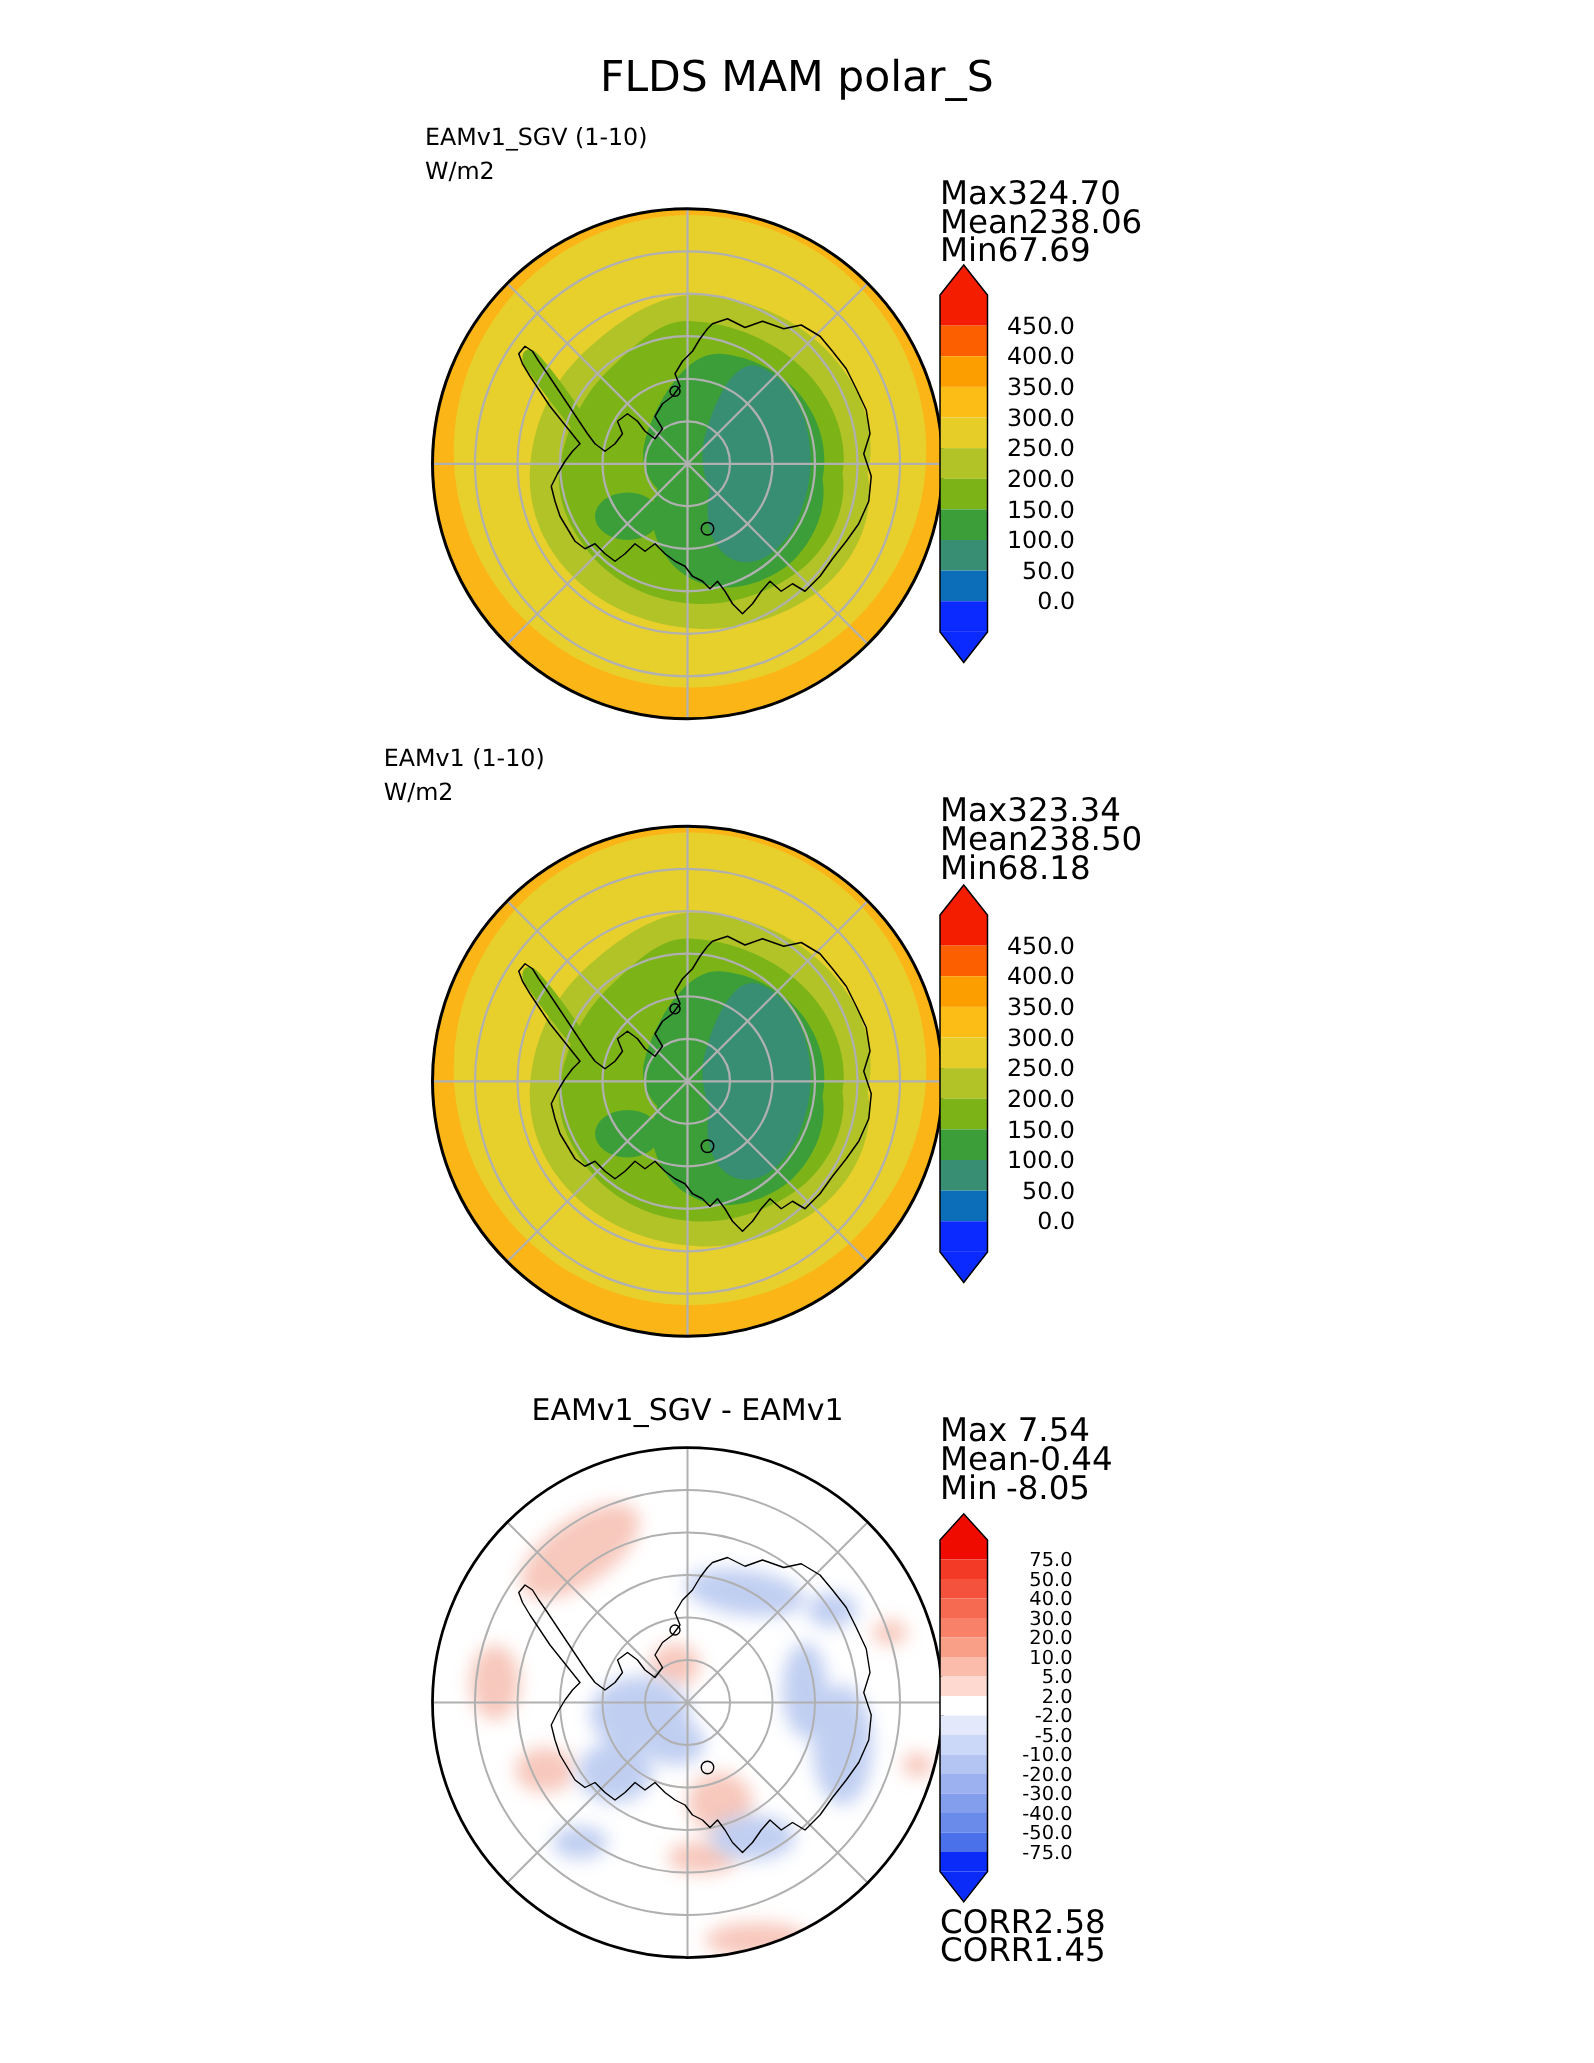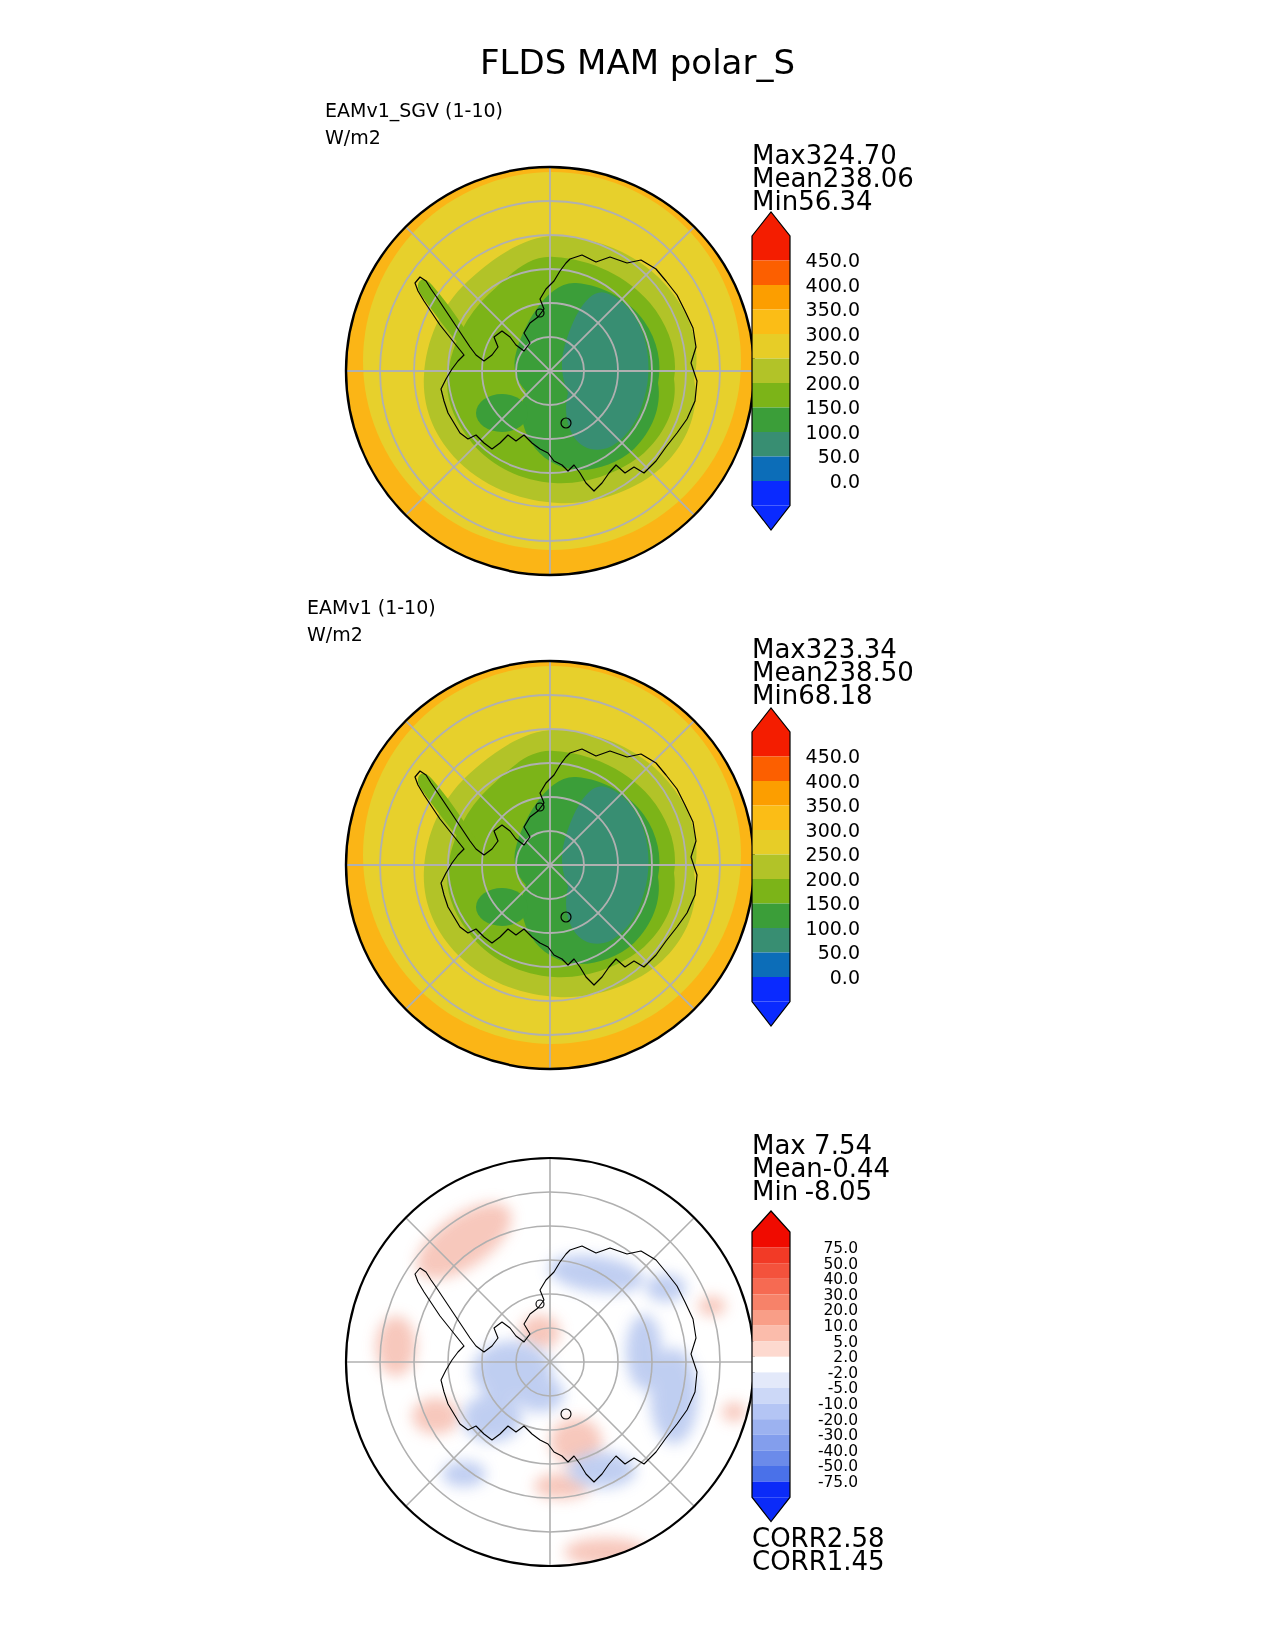--- a/index.html
+++ b/index.html
@@ -60,41 +60,41 @@
             <circle cx="196" cy="148" r="4"></circle>
           </g>
         </g>
         <circle cx="206" cy="206" r="204" fill="none" stroke="#000" stroke-width="2.4"></circle>
       </g>
     </defs>
   </svg>
 
   <div class="title abs" style="left:0;top:42px;width:1275px">FLDS MAM polar_S</div>
 
-  <div class="plabel abs" style="left:325px;top:97px">
+  <div class="plabel abs" style="left:340px;top:97px">
     <div>EAMv1_SGV (1-10)</div>
     <div>W/m2</div>
   </div>
 
   <svg class="abs" style="left:344px;top:165px" width="412" height="412">
     <use href="#climmap"></use>
   </svg>
 
   <div class="stats abs" style="left:752px;top:144px">
     <div class="srow">
         <span>Max</span>
         <span>324.70</span>
       </div>
     <div class="srow">
         <span>Mean</span>
         <span>238.06</span>
       </div>
     <div class="srow">
         <span>Min</span>
-        <span>56.34</span>
+        <span>67.69</span>
       </div>
   </div>
 
   <svg class="abs" style="left:746px;top:206px" width="175" height="335">
     <polygon points="6,30 25,6 44,30" fill="#f41d00"></polygon>
     <rect x="6" y="30" width="38" height="24.5" fill="#f41d00"></rect>
     <rect x="6" y="54.5" width="38" height="24.5" fill="#fc5f00"></rect>
     <rect x="6" y="79" width="38" height="24.5" fill="#fc9e00"></rect>
     <rect x="6" y="103.5" width="38" height="24.5" fill="#fbbd16"></rect>
     <rect x="6" y="128" width="38" height="24.5" fill="#e7cd27"></rect>
@@ -166,20 +166,21 @@
       <text x="114" y="134.5">300.0</text>
       <text x="114" y="159">250.0</text>
       <text x="114" y="183.5">200.0</text>
       <text x="114" y="208">150.0</text>
       <text x="114" y="232.5">100.0</text>
       <text x="114" y="257">50.0</text>
       <text x="114" y="281.5">0.0</text>
     </g>
   </svg>
 
+  <div class="difftitle abs" style="left:300px;top:1114px;width:500px">EAMv1_SGV - EAMv1</div>
 
   <svg class="abs" style="left:344px;top:1156px" width="412" height="412">
     <g clip-path="url(#mapclip)">
       <circle cx="206" cy="206" r="204" fill="#ffffff"></circle>
       <g filter="url(#soft)" opacity="0.85">
         <ellipse cx="120" cy="85" rx="55" ry="26" transform="rotate(-35 120 85)" fill="#f6beb0"></ellipse>
         <ellipse cx="52" cy="190" rx="20" ry="30" fill="#f6beb0"></ellipse>
         <ellipse cx="92" cy="260" rx="24" ry="18" fill="#f6beb0"></ellipse>
         <ellipse cx="196" cy="176" rx="20" ry="17" fill="#f6beb0"></ellipse>
         <ellipse cx="232" cy="286" rx="26" ry="24" fill="#f6beb0"></ellipse>

